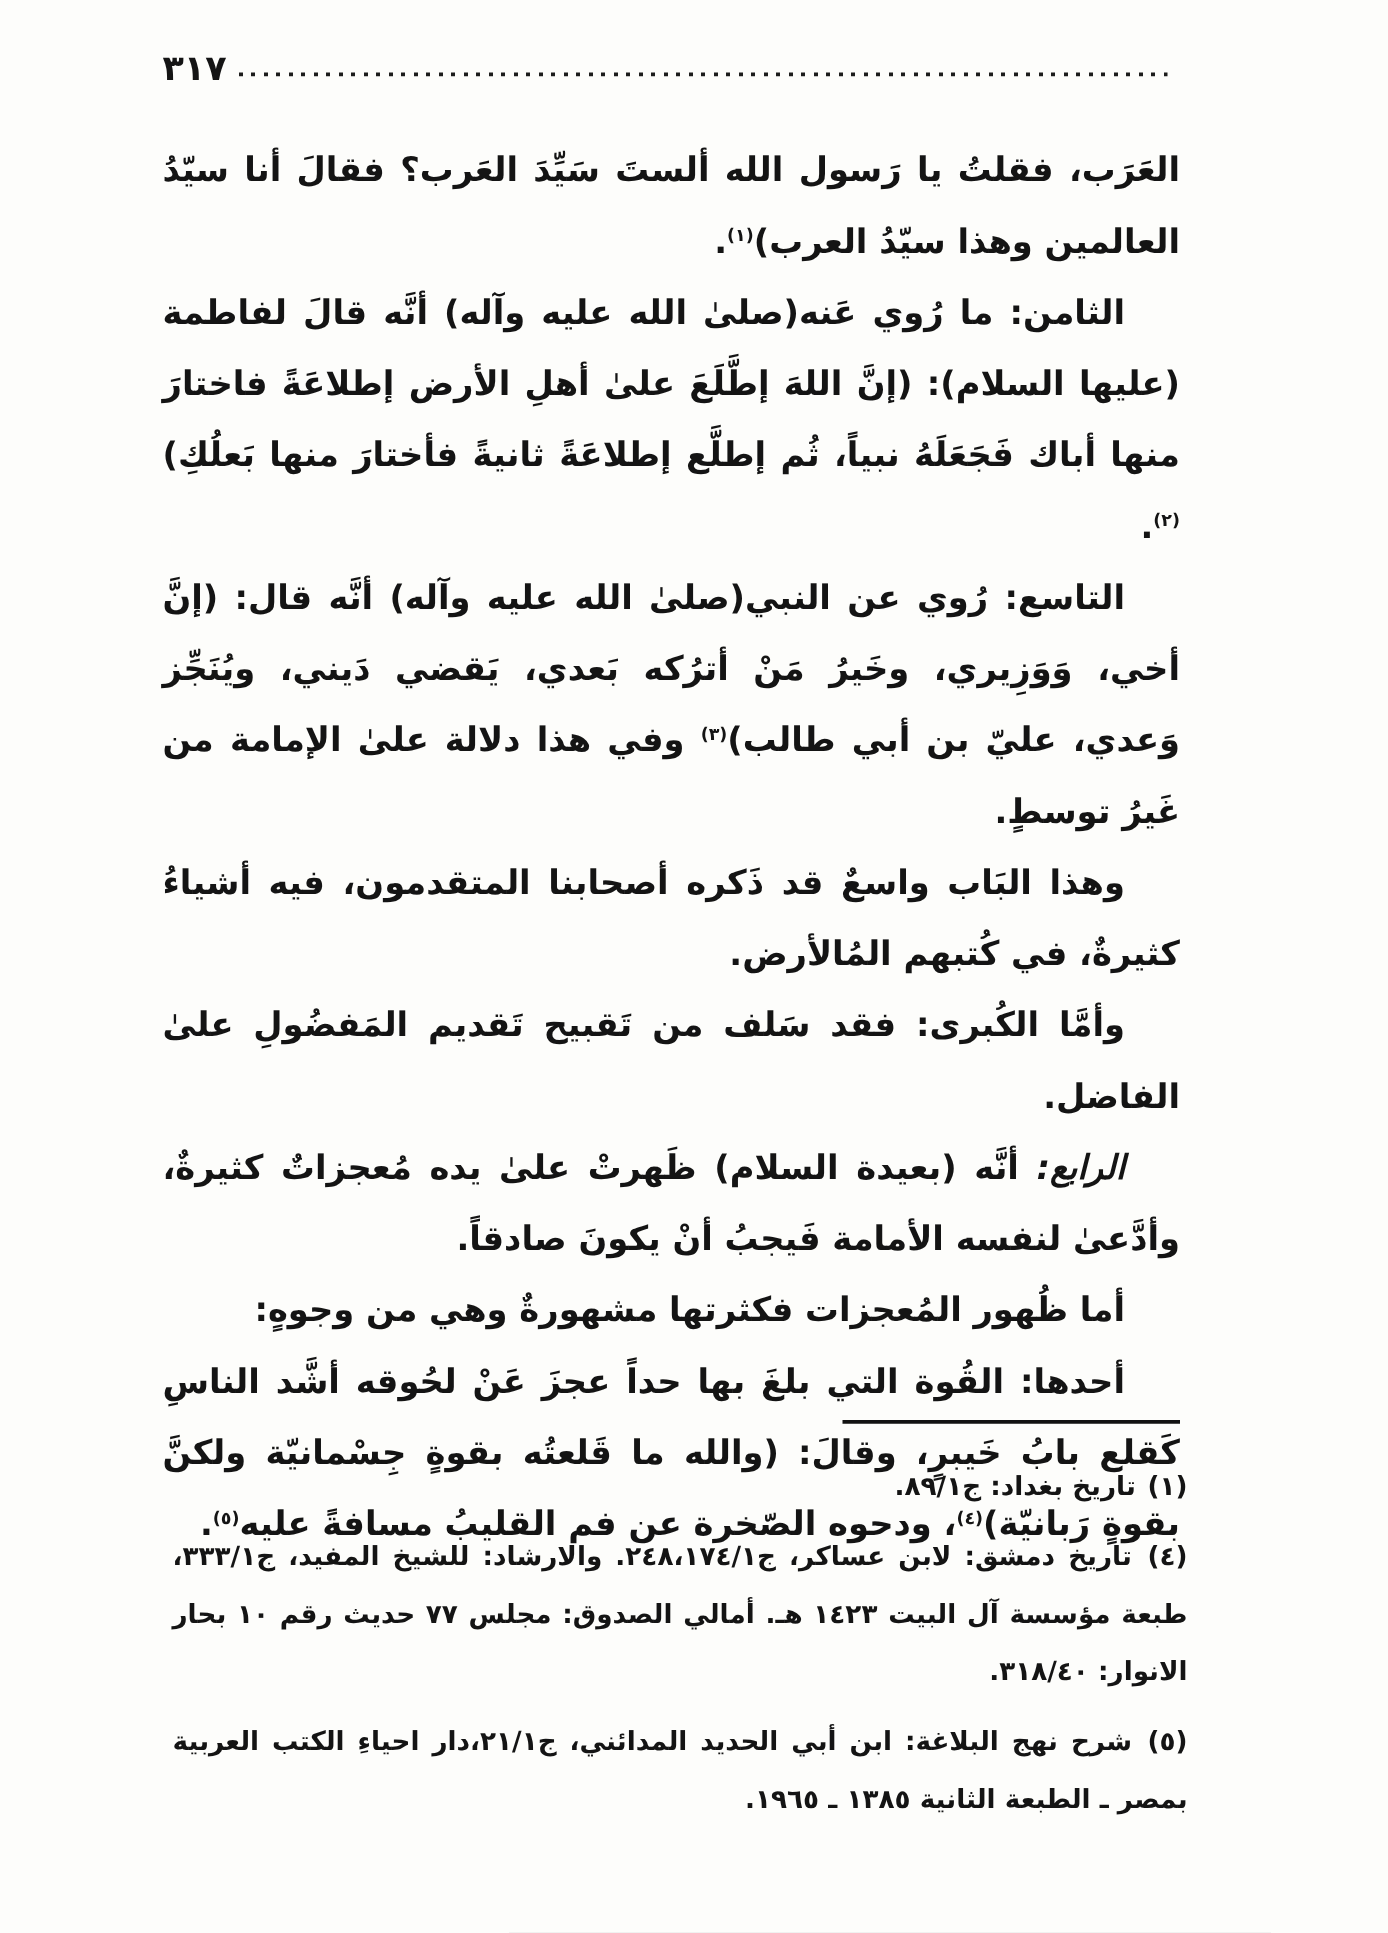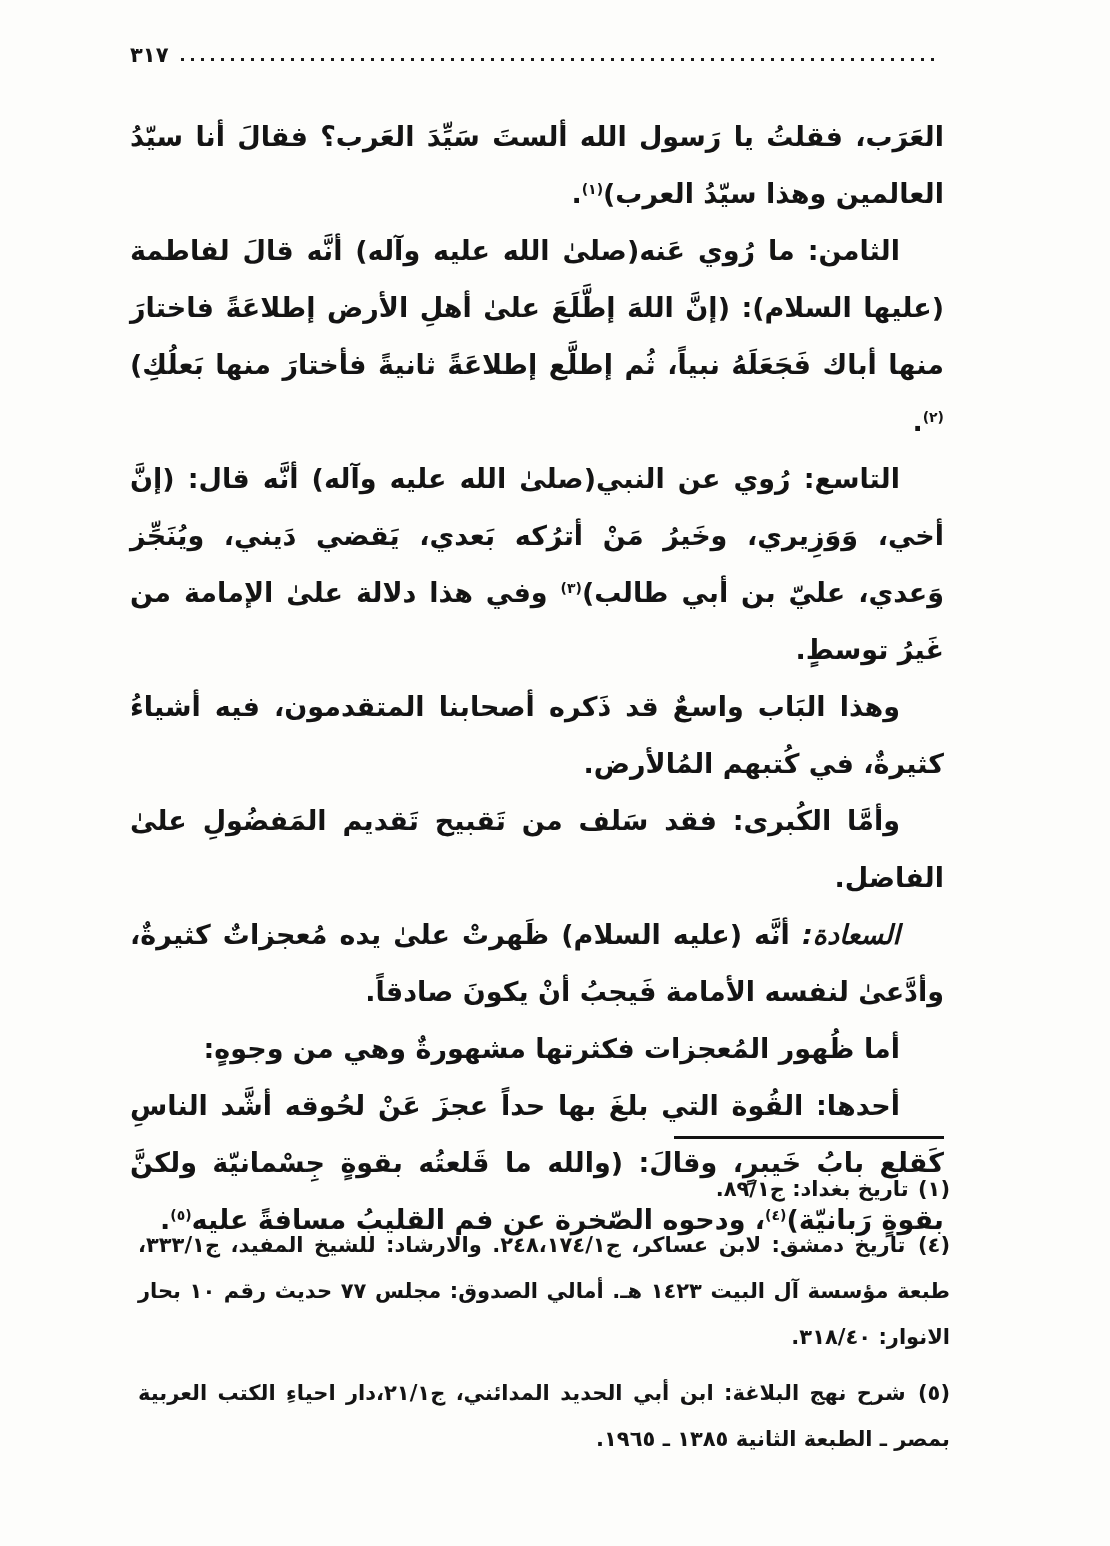--- a/index.html
+++ b/index.html
@@ -17,21 +17,21 @@
   .header{
     position:absolute;top:40px;right:166px;left:130px;
     display:flex;align-items:flex-start;
     font-weight:bold;font-size:21px;line-height:30px;
   }
   .header .title{white-space:nowrap;}
   .leader{
     flex:1;height:3px;margin:18px 10px 0 10px;
     background-image:repeating-linear-gradient(to left,#1c1c1c 0 3px,transparent 3px 10px);
   }
-  .pagenum{white-space:nowrap;font-size:21px;}
+  .pagenum{white-space:nowrap;font-size:28px;}
   
   .body{
     position:absolute;top:108px;right:166px;left:130px;
     font-size:27px;font-weight:bold;line-height:57px;
     text-align:justify;
   }
   .body p{margin:0;}
   .body p.ind{text-indent:44px;}
   sup.ref{font-size:14px;line-height:0;vertical-align:9px;font-weight:bold;}
   .lead-italic{font-style:italic;}
@@ -57,22 +57,22 @@
     <span class="leader"></span>
     <span class="pagenum">٣١٧</span>
   </div>
 
   <div class="body">
     <p><span>العَرَب، فقلتُ يا رَسول الله ألستَ سَيِّدَ العَرب؟ فقالَ أنا سيّدُ العالمين وهذا سيّدُ العرب)</span><sup class="ref">(١)</sup><span>.</span></p>
     <p class="ind"><span>الثامن: ما رُوي عَنه(صلىٰ الله عليه وآله) أنَّه قالَ لفاطمة (عليها السلام): (إنَّ اللهَ إطَّلَعَ علىٰ أهلِ الأرض إطلاعَةً فاختارَ منها أباك فَجَعَلَهُ نبياً، ثُم إطلَّع إطلاعَةً ثانيةً فأختارَ منها بَعلُكِ)</span><sup class="ref">(٢)</sup><span>.</span></p>
     <p class="ind"><span>التاسع: رُوي عن النبي(صلىٰ الله عليه وآله) أنَّه قال: (إنَّ أخي، وَوَزِيري، وخَيرُ مَنْ أترُكه بَعدي، يَقضي دَيني، ويُنَجِّز وَعدي، عليّ بن أبي طالب)</span><sup class="ref">(٣)</sup><span> وفي هذا دلالة علىٰ الإمامة من غَيرُ توسطٍ.</span></p>
     <p class="ind"><span>وهذا البَاب واسعٌ قد ذَكره أصحابنا المتقدمون، فيه أشياءُ كثيرةٌ، في كُتبهم المُالأرض.</span></p>
     <p class="ind"><span>وأمَّا الكُبرى: فقد سَلف من تَقبيح تَقديم المَفضُولِ علىٰ الفاضل.</span></p>
-    <p class="ind"><span class="lead-italic">السعادة:</span>
-      <span>أنَّه (عليه السلام) ظَهرتْ علىٰ يده مُعجزاتٌ كثيرةٌ، وأدَّعىٰ لنفسه الأمامة فَيجبُ أنْ يكونَ صادقاً.</span></p>
+    <p class="ind"><span class="lead-italic">الرابع:</span>
+      <span>أنَّه (بعيدة السلام) ظَهرتْ علىٰ يده مُعجزاتٌ كثيرةٌ، وأدَّعىٰ لنفسه الأمامة فَيجبُ أنْ يكونَ صادقاً.</span></p>
     <p class="ind"><span>أما ظُهور المُعجزات فكثرتها مشهورةٌ وهي من وجوهٍ:</span></p>
     <p class="ind"><span>أحدها: القُوة التي بلغَ بها حداً عجزَ عَنْ لحُوقه أشَّد الناسِ كَقلع بابُ خَيبرٍ، وقالَ: (والله ما قَلعتُه بقوةٍ جِسْمانيّة ولكنَّ بقوةٍ رَبانيّة)</span><sup class="ref">(٤)</sup><span>، ودحوه الصّخرة عن فم القليبُ مسافةً عليه</span><sup class="ref">(٥)</sup><span>.</span></p>
   </div>
 
   <div class="fnsep"></div>
 
   <div class="footnotes">
     <p><span class="fn-marker">(١)</span>
       <span>تاريخ بغداد: ج٨٩/١.</span></p>
     <p><span class="fn-marker">(٤)</span>

